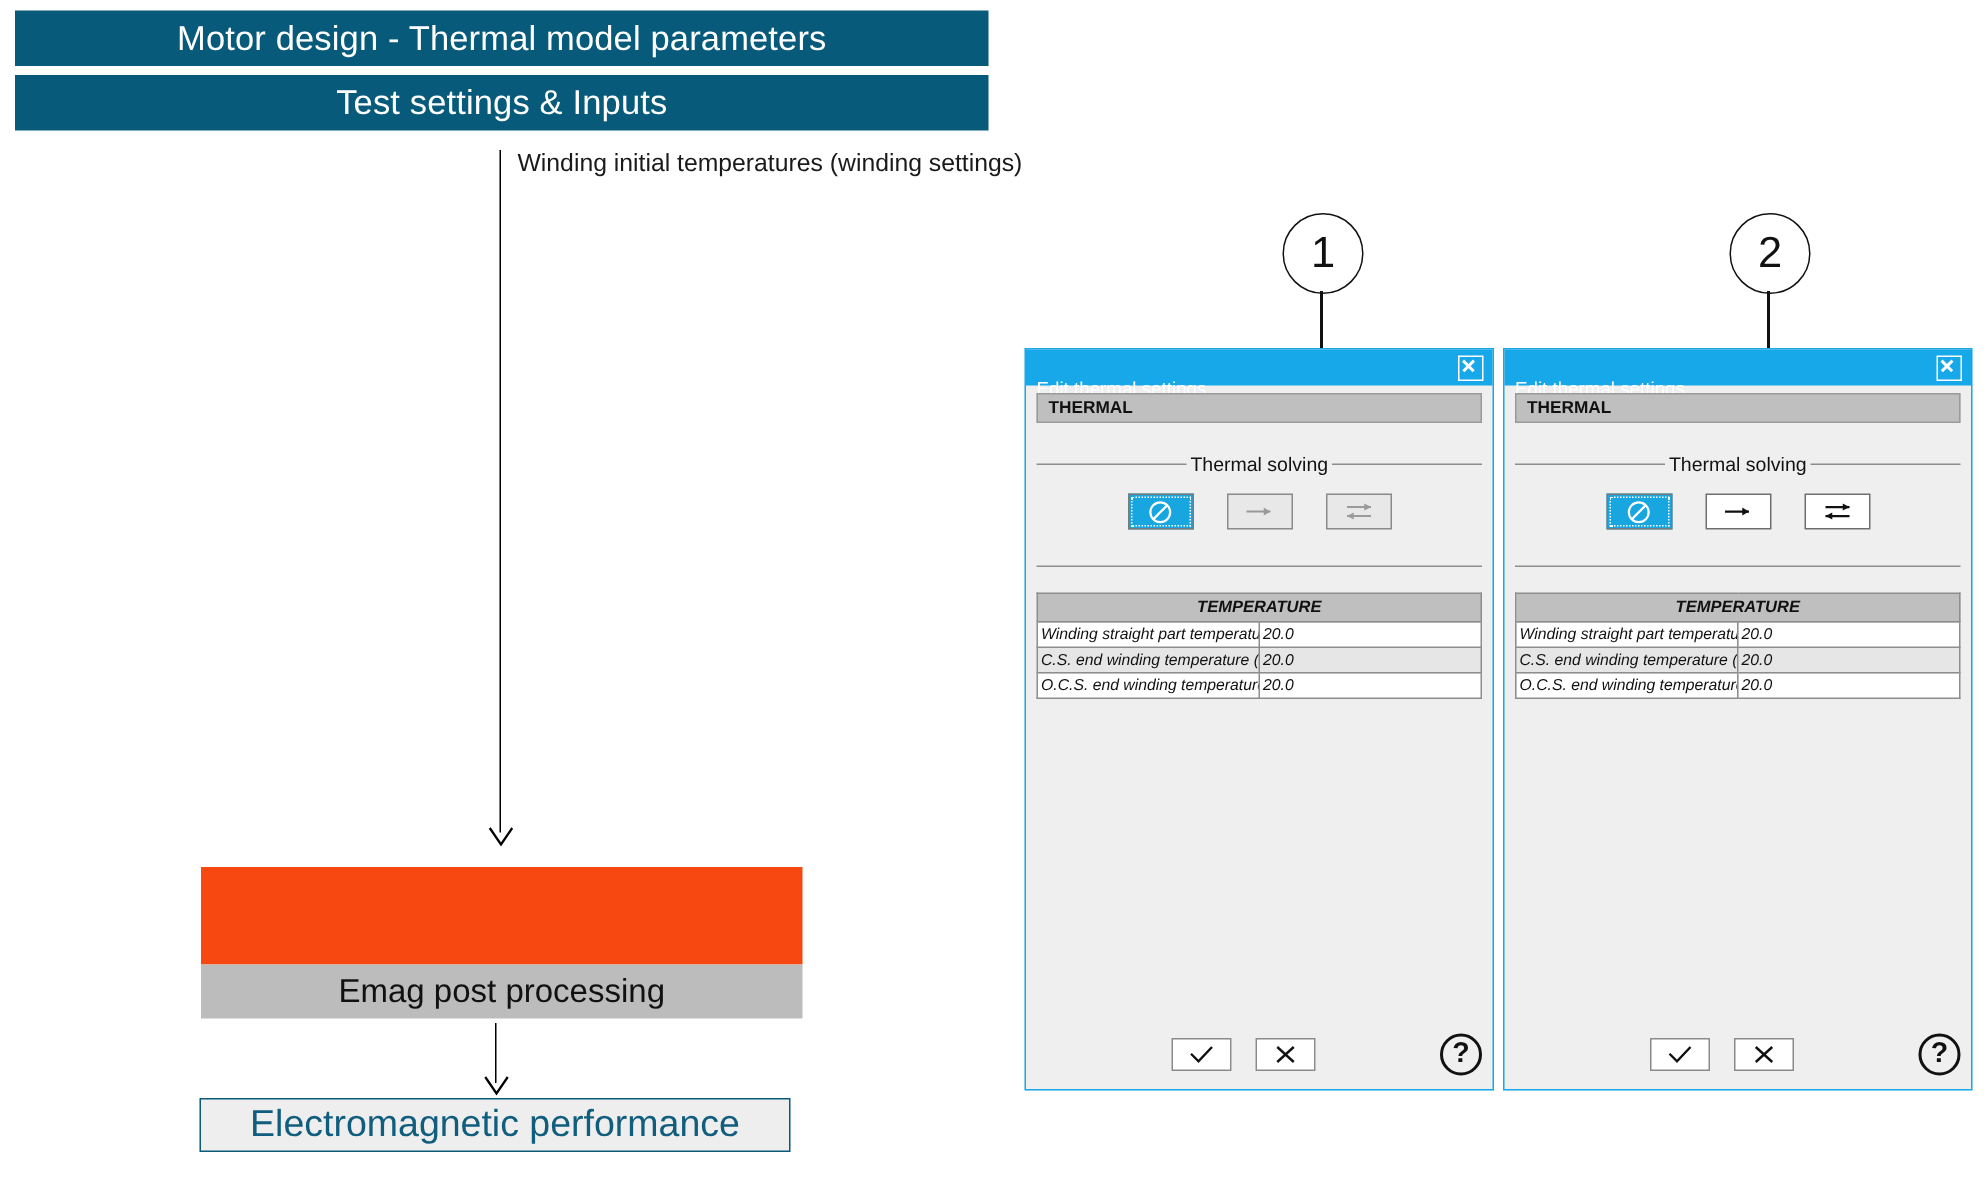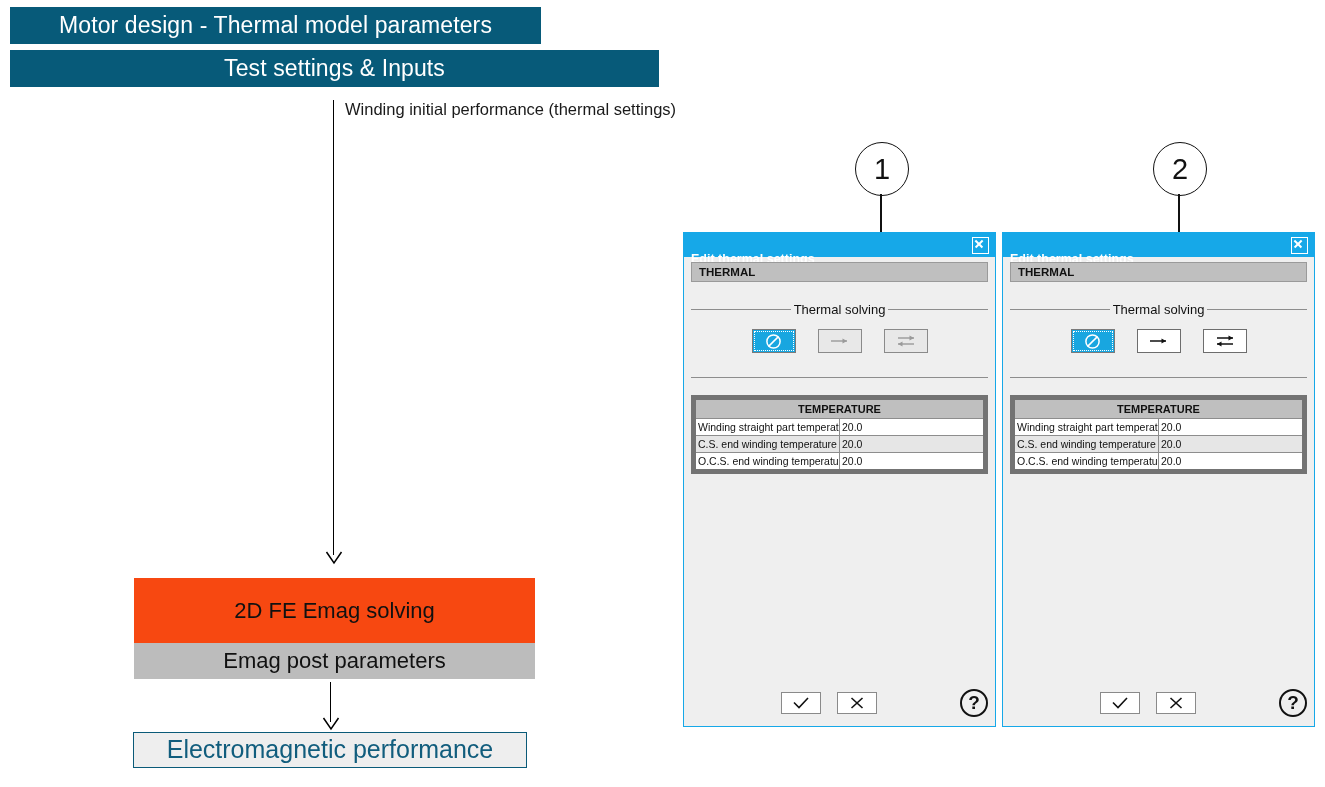--- a/index.html
+++ b/index.html
@@ -20,21 +20,21 @@
   .banner {
     position: absolute;
     background: #075a79;
     color: #ffffff;
     display: flex;
     align-items: center;
     justify-content: center;
     font-size: 23px;
     letter-spacing: 0.1px;
   }
-  #banner-title   { left: 10px; top: 7px;  width: 531px; height: 37px; }
+  #banner-title   { left: 10px; top: 7px;  width: 649px; height: 37px; }
   #banner-subtitle{ left: 10px; top: 50px; width: 649px; height: 37px; }
 
   .flow-label {
     position: absolute;
     left: 345px;
     top: 100px;
     font-size: 16.5px;
     color: #1a1a1a;
     white-space: nowrap;
   }
@@ -135,21 +135,21 @@
     background: #16a8e8;
     display: flex;
     align-items: center;
     justify-content: space-between;
     padding: 0 4px 0 7px;
     flex: 0 0 auto;
   }
   .dlg-title {
     color: #ffffff;
     font-size: 12.5px;
-    font-weight: bold;
+    font-weight: normal;
     white-space: nowrap;
     margin-top: 28px;
   }
   .dlg-close {
     width: 15px; height: 15px;
     border: 1.6px solid #ffffff;
     position: relative;
     flex: 0 0 auto;
     margin-right: 2px;
   }
@@ -231,25 +231,26 @@
   .toggle-btn.enabled { background: #ffffff; border-color: #6d6d6d; }
 
   .divider {
     height: 1px;
     background: #8d8d8d;
     margin-top: 24px;
   }
 
   .temp-table {
     margin-top: 17px;
-    border: 5px solid #737373;
+    border: 1px solid #737373;
     border-collapse: collapse;
     width: 100%;
     font-size: 10.5px;
     table-layout: fixed;
+    font-style: italic;
   }
   .temp-table th {
     background: #bfbfbf;
     border: 1px solid #8d8d8d;
     height: 16px;
     font-size: 11px;
     font-weight: bold;
     color: #111111;
     text-align: center;
   }
@@ -296,33 +297,32 @@
     color: #111111;
     box-sizing: border-box;
   }
 </style>
 </head>
 <body>
 
 <div class="banner" id="banner-title">Motor design - Thermal model parameters</div>
 <div class="banner" id="banner-subtitle">Test settings &amp; Inputs</div>
 
-<div class="flow-label">Winding initial performance (thermal settings)</div>
+<div class="flow-label">Winding initial temperatures (winding settings)</div>
 
 <div class="vline" id="main-vline"></div>
 <div class="arrow-head" style="left:325px; top:551px;">
   <svg width="18" height="14" viewBox="0 0 18 14">
       <path d="M1.5 1 L9 12 L16.5 1" fill="none" stroke="#000" stroke-width="1.5"></path>
     </svg>
 </div>
 
 <div class="proc-box" id="box-emag-solving">
-  <span class="l1">2D FE Emag solving</span>
 </div>
-<div class="proc-box" id="box-emag-post">Emag post parameters</div>
+<div class="proc-box" id="box-emag-post">Emag post processing</div>
 
 <div class="vline" id="second-vline"></div>
 <div class="arrow-head" style="left:322px; top:717px;">
   <svg width="18" height="14" viewBox="0 0 18 14">
       <path d="M1.5 1 L9 12 L16.5 1" fill="none" stroke="#000" stroke-width="1.5"></path>
     </svg>
 </div>
 
 <div class="proc-box" id="box-performance">Electromagnetic performance</div>
 

